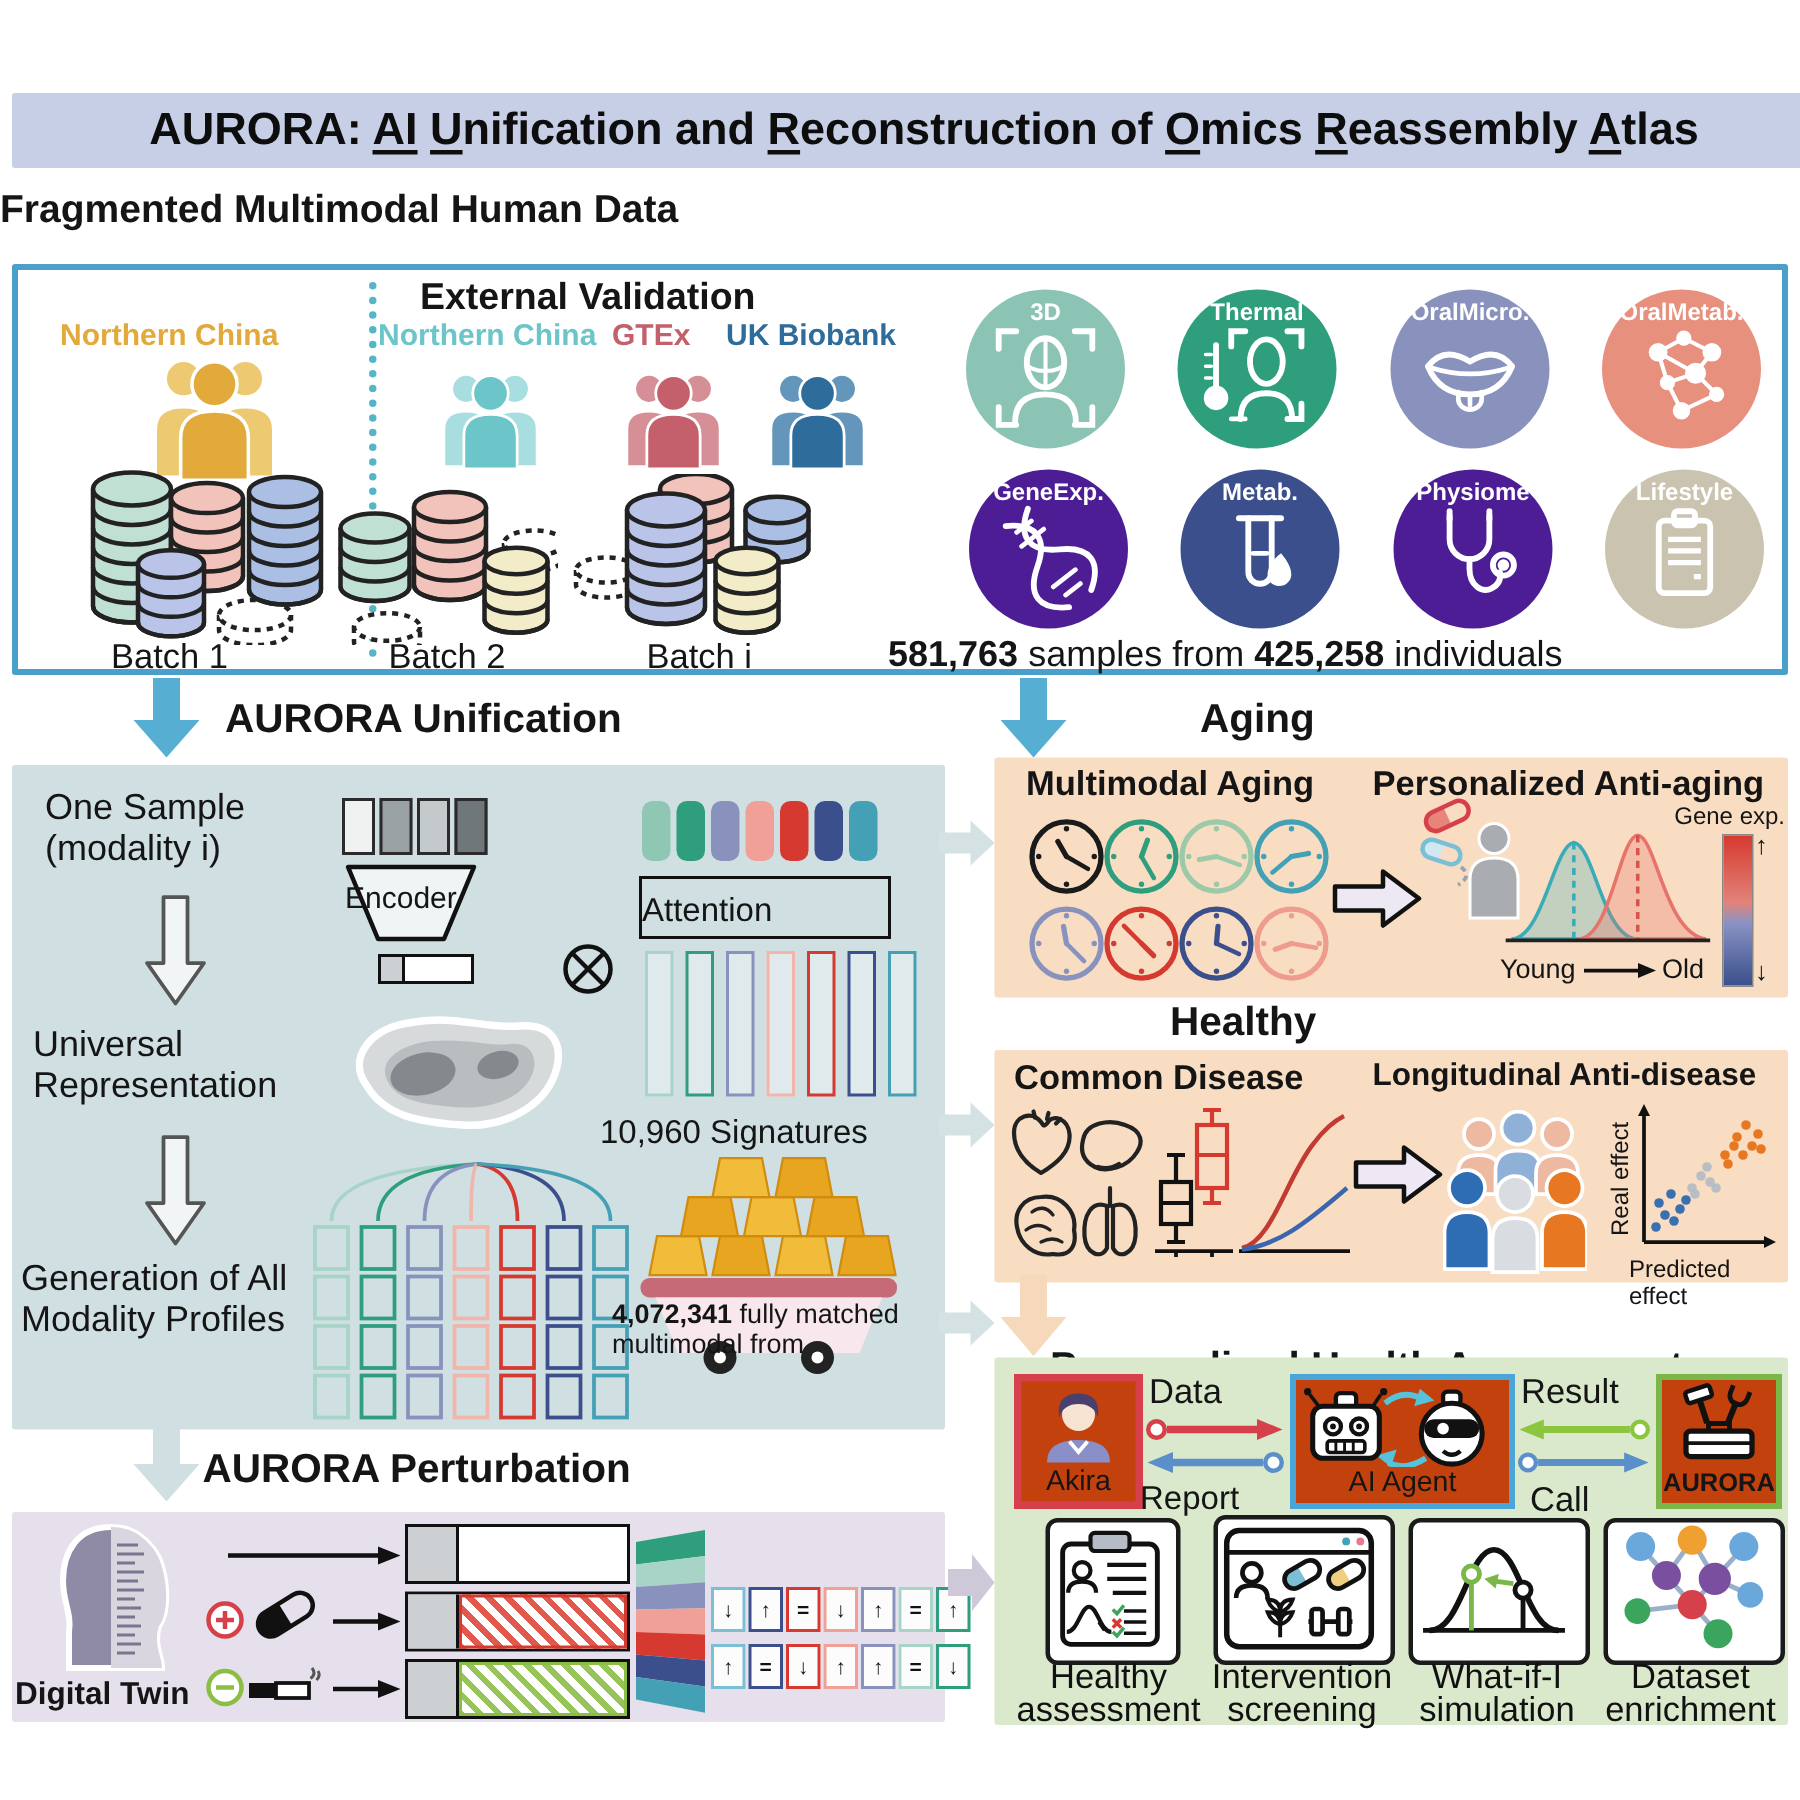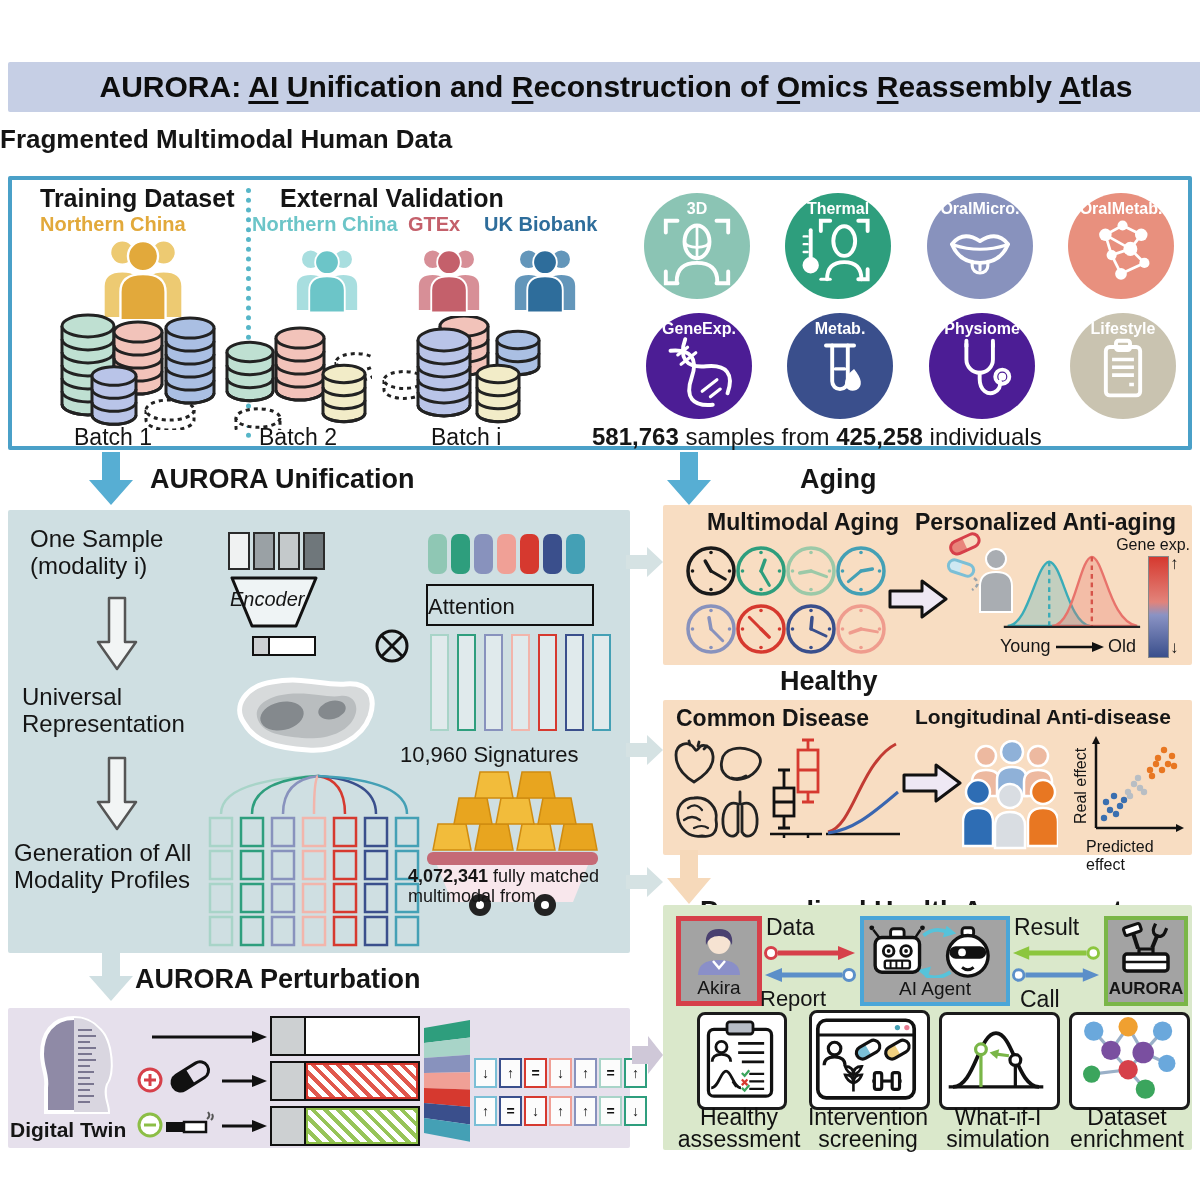--- a/index.html
+++ b/index.html
@@ -17,35 +17,34 @@
   .sigbar{width:15px;height:93px;border:2px solid #999;background:rgba(255,255,255,.35);}
   .obox{width:19px;height:26px;border:2.5px solid #999;background:#fcfcfc;font-size:14px;font-weight:bold;
         line-height:26px;text-align:center;color:#111;}
   .flexrow{display:flex;}
   .cellgray{background:#cdd0d2;border-right:2.5px solid #111;width:34px;height:100%;box-sizing:border-box;}
   .pbar{position:absolute;width:164px;height:40px;border:2.5px solid #111;background:#fff;display:flex;box-sizing:border-box;}
   .hatch-red{flex:1;background:repeating-linear-gradient(45deg,rgba(222,70,58,.9) 0 4px,#fff 4px 9px);border-left:0;outline:2.5px solid #d6392f;outline-offset:-2.5px;}
   .hatch-green{flex:1;background:repeating-linear-gradient(45deg,rgba(140,190,70,.9) 0 4px,#fff 4px 9px);outline:2.5px solid #8cbe46;outline-offset:-2.5px;}
   .fb{position:absolute;background:#fff;border:3.5px solid #1b1b1b;border-radius:8px;}
   .featlabel{position:absolute;text-align:center;font-size:23px;color:#111;line-height:22px;}
-  .agentbox{position:absolute;background:#a3a3a3;display:flex;flex-direction:column;align-items:center;justify-content:space-between;box-sizing:border-box;}
+  .agentbox{position:absolute;background:#c2410c;display:flex;flex-direction:column;align-items:center;justify-content:space-between;box-sizing:border-box;}
 </style>
 </head>
 <body>
 
 <div id="root">
 
   <div class="panel" style="left:8px;top:62px;width:1184px;height:50px;background:#c6cfe5;padding-left:16px;">
     <div id="title-line" style="width:100%;text-align:center;font-size:30px;font-weight:bold;line-height:50px;color:#0d0d0d;"><span>AURORA: </span><span class="u">AI</span><span> </span><span class="u">U</span><span>nification and </span><span class="u">R</span><span>econstruction of </span><span class="u">O</span><span>mics </span><span class="u">R</span><span>eassembly </span><span class="u">A</span><span>tlas</span></div>
   </div>
 
   <div class="abs ctr b" style="left:0;top:124px;width:1200px;font-size:26px;">Fragmented Multimodal Human Data</div>
 
   <div class="panel" id="fragbox" style="left:8px;top:176px;width:1184px;height:274px;border:4px solid #4aa0c8;background:#fff;box-sizing:border-box;">
-    <div class="abs ctr b" style="left:28px;top:4px;width:204px;font-size:25px;">Training Dataset</div>
     <div class="abs ctr b" id="training-cohort" style="left: 28px; top: 33px; width: 204px; font-size: 20px; color: rgb(226, 169, 59);">Northern China</div>
     <div class="abs" style="left:234px;top:8px;height:250px;border-left:5px dotted #56b6c8;"></div>
     <div class="abs ctr b" style="left:268px;top:4px;width:334px;font-size:25px;">External Validation</div>
     <div class="abs ctr b cohort-label" style="left: 240px; top: 33px; width: 150px; font-size: 20px; color: rgb(108, 197, 200);">Northern China</div>
     <div class="abs ctr b cohort-label" style="left: 396px; top: 33px; width: 80px; font-size: 20px; color: rgb(196, 96, 107);">GTEx</div>
     <div class="abs ctr b cohort-label" style="left: 472px; top: 33px; width: 124px; font-size: 20px; color: rgb(46, 109, 155);">UK Biobank</div>
 
     <div class="abs" id="ppl-0" style="left:84px;top:48px;"><svg width="94" height="94" viewBox="0 0 100 100">
           <g fill="#edca72" stroke="#fff" stroke-width="2.5">
             <circle cx="28" cy="26" r="13"></circle>
@@ -328,21 +327,21 @@
 
   <div class="abs flexrow" id="gray-squares" style="left:228px;top:532px;gap:3px;">
       <div style="width: 18px; height: 34px; border: 2px solid rgb(43, 43, 43); background: rgb(240, 242, 242);"></div>
       <div style="width: 18px; height: 34px; border: 2px solid rgb(43, 43, 43); background: rgb(154, 161, 165);"></div>
       <div style="width: 18px; height: 34px; border: 2px solid rgb(43, 43, 43); background: rgb(196, 201, 203);"></div>
       <div style="width: 18px; height: 34px; border: 2px solid rgb(43, 43, 43); background: rgb(111, 119, 123);"></div>
     </div>
   <svg class="abs" style="left:230px;top:576px;" width="88" height="52" viewBox="0 0 88 52">
       <polygon points="2,2 86,2 66,50 22,50" fill="#eff4f5" stroke="#111" stroke-width="3" stroke-linejoin="round"></polygon>
     </svg>
-  <div class="abs ctr" style="left:230px;top:588px;width:88px;font-size:20px;font-style:italic;">Encoder</div>
+  <div class="abs ctr" style="left:230px;top:588px;width:88px;font-size:20px;">Encoder</div>
   <div class="abs" style="left:252px;top:636px;width:64px;height:20px;border:2.5px solid #111;background:#fff;display:flex;box-sizing:border-box;">
     <div class="cellgray" style="width:16px;"></div>
   </div>
   <svg class="abs" style="left:374px;top:628px;" width="36" height="36" viewBox="0 0 36 36">
       <circle cx="18" cy="18" r="15" fill="none" stroke="#111" stroke-width="3"></circle>
       <line x1="8" y1="8" x2="28" y2="28" stroke="#111" stroke-width="3"></line>
       <line x1="28" y1="8" x2="8" y2="28" stroke="#111" stroke-width="3"></line>
     </svg>
   <svg class="abs" style="left:224px;top:668px;" width="155" height="95" viewBox="0 0 155 95">
     <path d="M20,55 C8,38 22,18 48,14 C80,8 98,18 122,16 C146,14 152,30 146,48 C138,70 112,84 84,82 C55,80 32,76 20,55 Z" fill="#d7dadb" stroke="#fff" stroke-width="5"></path>
@@ -438,21 +437,21 @@
       <polygon points="0,9 21,9 21,1 37,16 21,31 21,23 0,23" fill="#d5e2e3"></polygon>
     </svg>
   <svg class="abs" style="left:626px;top:734px;" width="38" height="32" viewBox="0 0 38 32">
       <polygon points="0,9 21,9 21,1 37,16 21,31 21,23 0,23" fill="#d5e2e3"></polygon>
     </svg>
   <svg class="abs" style="left:626px;top:866px;" width="38" height="32" viewBox="0 0 38 32">
       <polygon points="0,9 21,9 21,1 37,16 21,31 21,23 0,23" fill="#d5e2e3"></polygon>
     </svg>
 
   <div class="panel" style="left:663px;top:505px;width:529px;height:160px;background:#f8ddc2;"></div>
-  <div class="abs ctr b" style="left:707px;top:509px;width:235px;font-size:23px;">Multimodal Aging</div>
+  <div class="abs ctr b" style="left:684px;top:509px;width:235px;font-size:23px;">Multimodal Aging</div>
   <svg class="abs" id="clocks" style="left:686px;top:544px;" width="200" height="116" viewBox="0 0 200 116">
       <circle cx="25" cy="27" r="23" fill="none" stroke="#1a1a1a" stroke-width="3.5"></circle>
       <circle cx="43.5" cy="27" r="1.8" fill="#1a1a1a"></circle>
       <circle cx="25" cy="45.5" r="1.8" fill="#1a1a1a"></circle>
       <circle cx="6.5" cy="27.000000000000004" r="1.8" fill="#1a1a1a"></circle>
       <circle cx="24.999999999999996" cy="8.5" r="1.8" fill="#1a1a1a"></circle>
       <line x1="25" y1="27" x2="19.250000000000004" y2="17.040707856478953" stroke="#1a1a1a" stroke-width="3.5" stroke-linecap="round"></line>
       <line x1="25" y1="27" x2="39.341380686670306" y2="35.28" stroke="#1a1a1a" stroke-width="3" stroke-linecap="round"></line>
       <circle cx="75" cy="27" r="23" fill="none" stroke="#2e9e7d" stroke-width="3.5"></circle>
       <circle cx="93.5" cy="27" r="1.8" fill="#2e9e7d"></circle>

